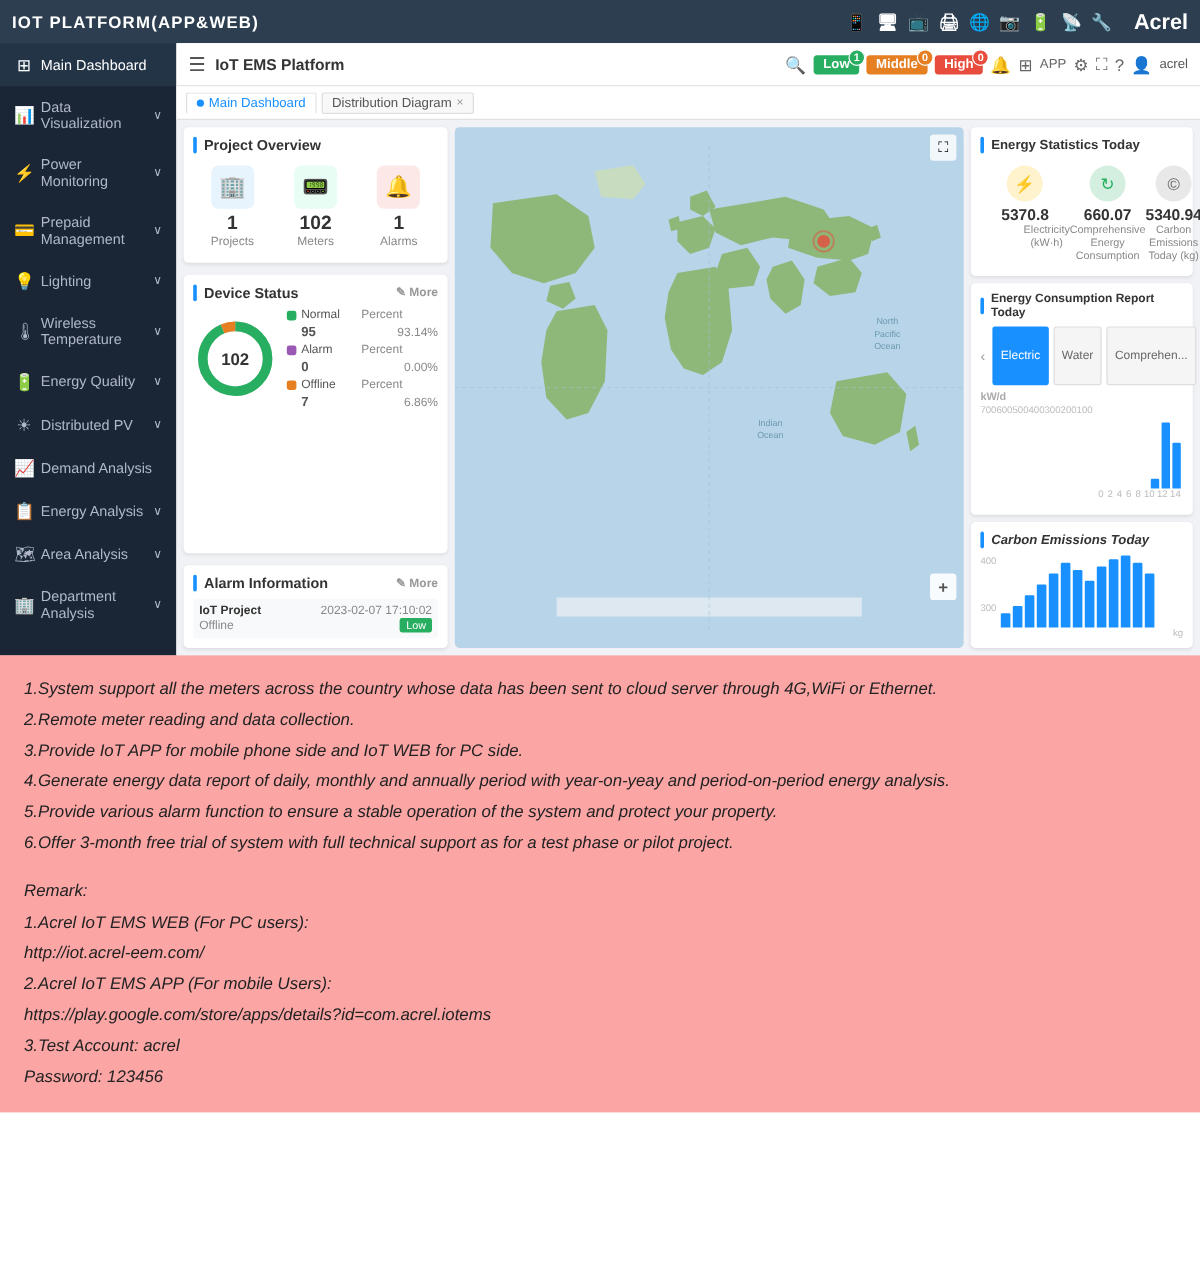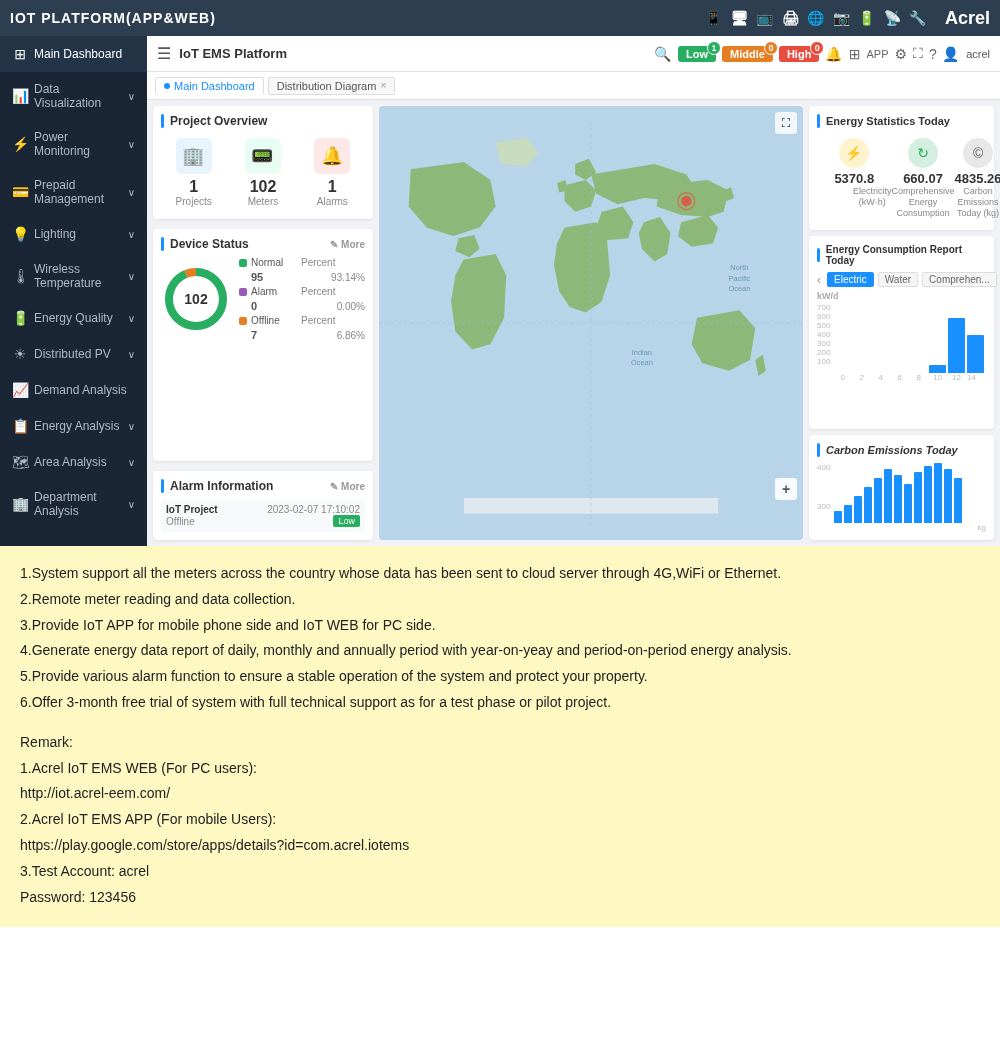--- a/index.html
+++ b/index.html
@@ -254,49 +254,50 @@
     .circle-icon.yellow { background: #fff3cd; color: #f39c12; }
     .circle-icon.teal { background: #d4efdf; color: #27ae60; }
     .circle-icon.gray { background: #e8e8e8; color: #666; }
     .energy-stat .val { font-size: 13px; font-weight: bold; color: #333; }
     .energy-stat .unit-label { font-size: 9px; color: #888; text-align: center; line-height: 1.2; }
 
     
     .chart-tabs { display: flex; gap: 4px; margin-bottom: 4px; align-items: center; }
     .chart-tab {
       font-size: 10px;
-      padding: 1px 6px;
+      padding: 18px 6px;
       border-radius: 2px;
       cursor: pointer;
       border: 1px solid #ddd;
       background: #f5f5f5;
       color: #666;
     }
     .chart-tab.active { background: #1890ff; color: #fff; border-color: #1890ff; }
     .chart-prev { margin-right: 2px; font-size: 12px; color: #999; cursor: pointer; background: none; border: none; }
 
     .bar-chart { display: flex; align-items: flex-end; height: 70px; gap: 2px; padding: 0 2px; }
     .bar-col { display: flex; flex-direction: column; align-items: center; flex: 1; }
     .bar { width: 100%; background: #1890ff; border-radius: 1px 1px 0 0; }
     .y-label { font-size: 8px; color: #bbb; }
 
     .chart-area { display: flex; gap: 2px; }
-    .chart-y { display: flex; flex-direction: column; justify-content: space-between; height: 70px; padding-bottom: 14px; }
+    .chart-y { display: flex; flex-direction: row; justify-content: space-between; height: 70px; padding-bottom: 14px; }
 
     
     .carbon-chart { display: flex; align-items: flex-end; height: 60px; gap: 2px; padding: 0 2px; }
     .carbon-bar { width: 8px; background: #1890ff; border-radius: 1px 1px 0 0; }
 
     
     .text-section {
       padding: 16px 20px;
-      background: #fef9c3;
+      background: #fca5a5;
       font-size: 14px;
       line-height: 1.7;
       color: #222;
+      font-style: italic;
     }
     .text-section p { margin-bottom: 2px; }
     .text-section .remark-section { margin-top: 16px; }
   </style>
 </head>
 <body>
 
 <div class="top-header">
   <span class="top-header-title">IOT PLATFORM(APP&amp;WEB)</span>
   <div class="top-header-icons">
@@ -587,21 +588,21 @@
             </div>
             <div class="energy-stat">
               <div class="circle-icon teal">↻</div>
               <span class="val">660.07</span>
               <span class="unit-label" style="white-space:pre-line;">Comprehensive
 Energy
 Consumption</span>
             </div>
             <div class="energy-stat">
               <div class="circle-icon gray">©</div>
-              <span class="val">4835.26</span>
+              <span class="val">5340.94</span>
               <span class="unit-label" style="white-space:pre-line;">Carbon
 Emissions
 Today (kg)</span>
             </div>
           </div>
         </div>
 
         <div class="card" style="flex:1;">
           <div class="card-header">
             <div class="bar"></div>

